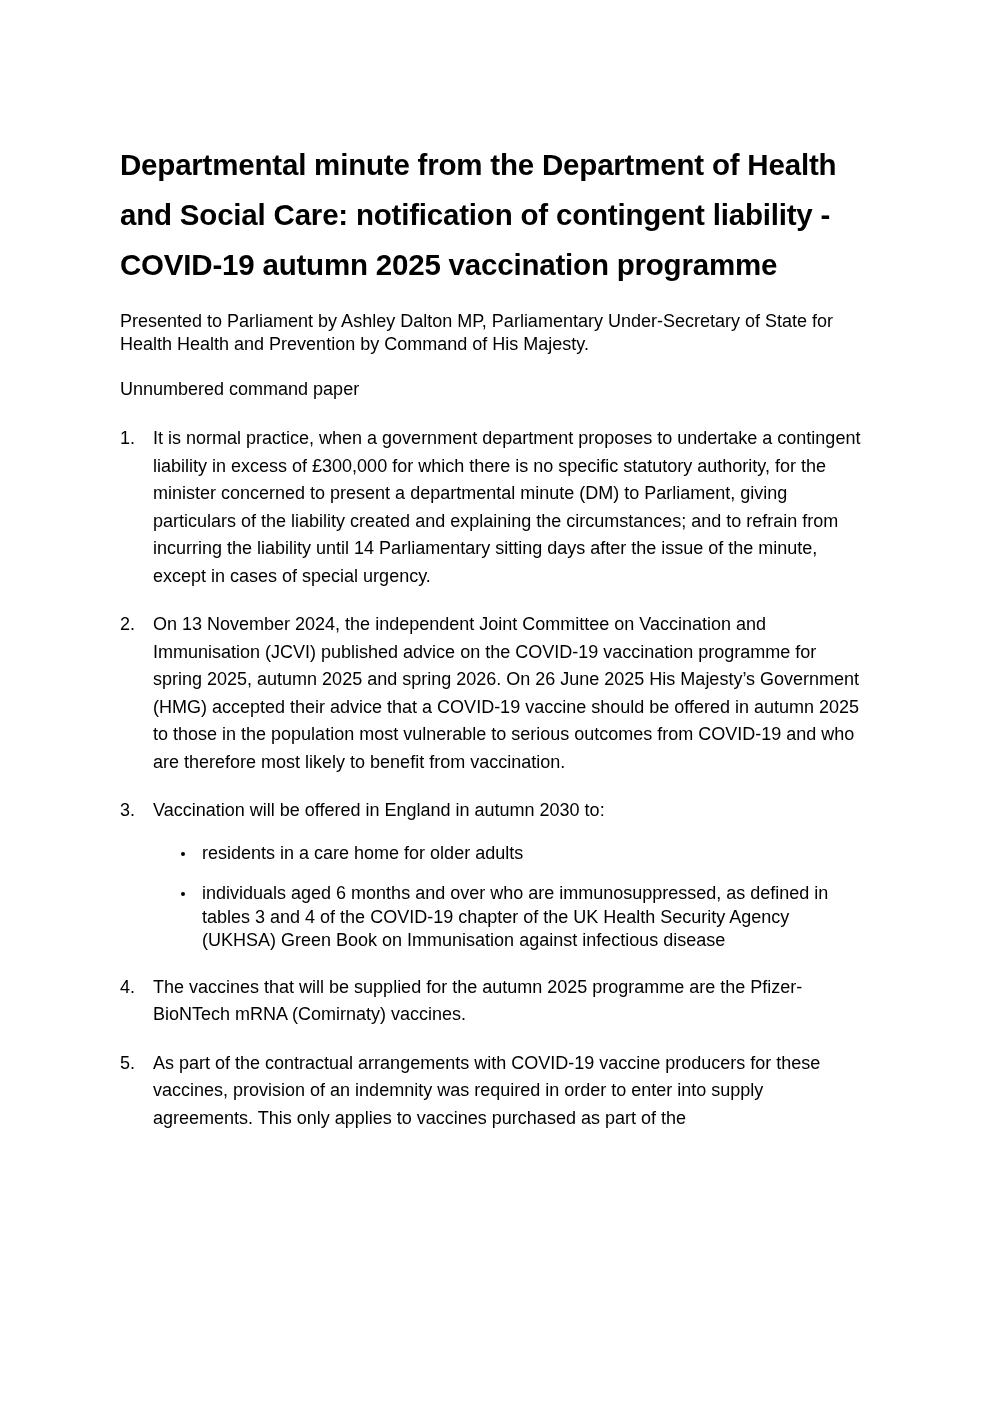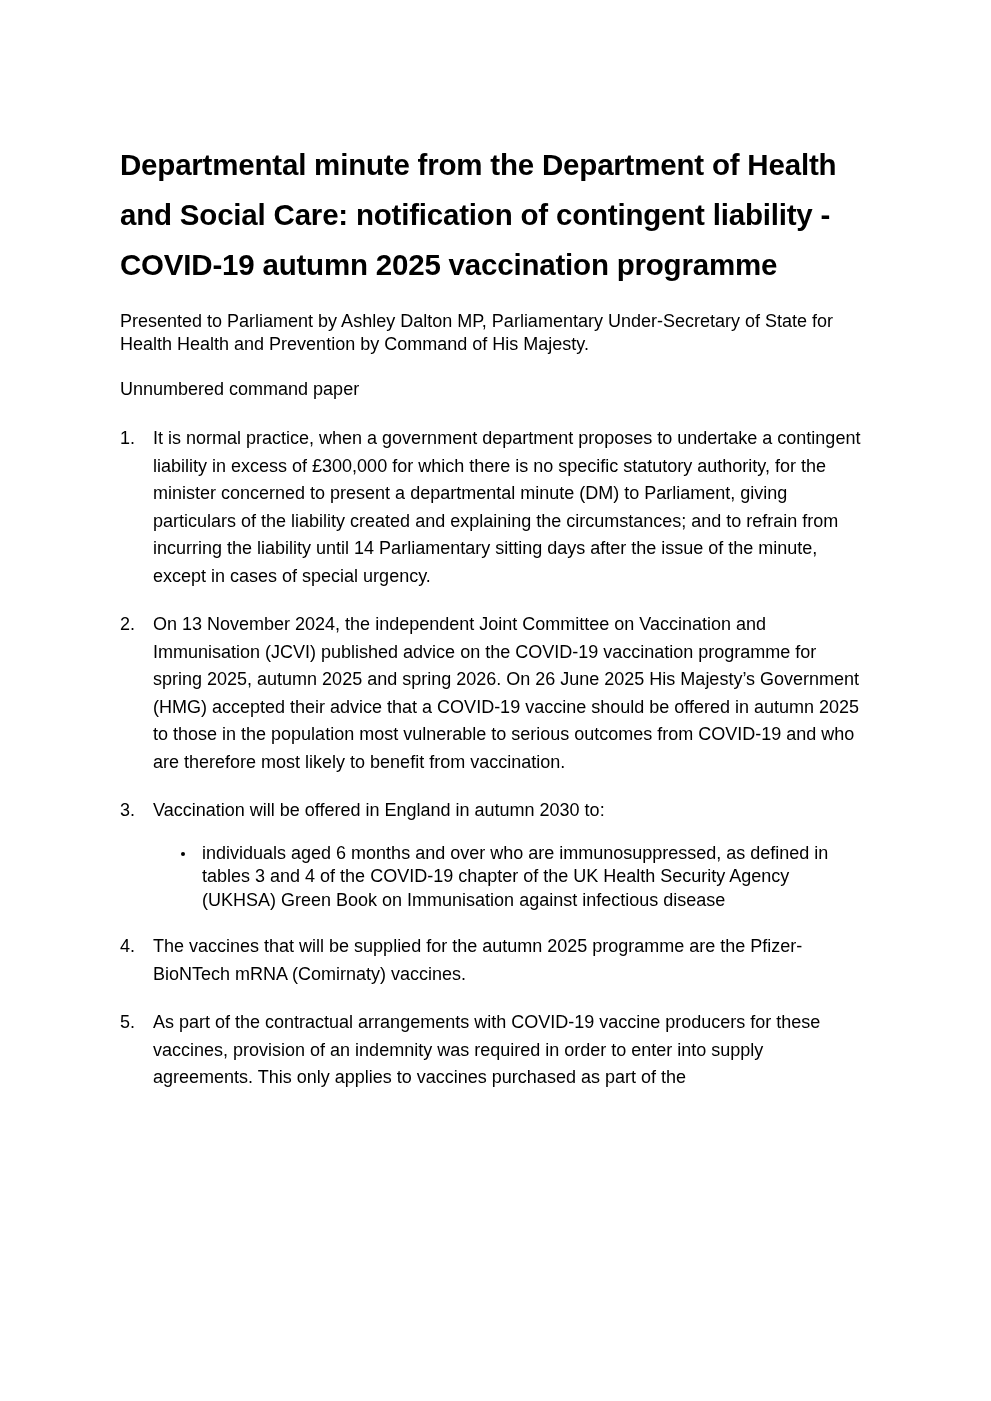--- a/index.html
+++ b/index.html
@@ -128,20 +128,23 @@
       </li>
 
       <li class="num-item">
         <span class="para-text">On 13 November 2024, the independent Joint Committee on Vaccination and Immunisation (JCVI) published advice on the COVID-19 vaccination programme for spring 2025, autumn 2025 and spring 2026. On 26 June 2025 His Majesty’s Government (HMG) accepted their advice that a COVID-19 vaccine should be offered in autumn 2025 to those in the population most vulnerable to serious outcomes from COVID-19 and who are therefore most likely to benefit from vaccination.</span>
       </li>
 
       <li class="num-item has-list">
         <span class="para-text">Vaccination will be offered in England in autumn 2030 to:</span>
         <ul class="bullets">
           <li class="bullet-item">
+            <span>residents in a care home for older adults</span>
+          </li>
+          <li class="bullet-item">
             <span>individuals aged 6 months and over who are immunosuppressed, as defined in tables 3 and 4 of the COVID-19 chapter of the UK Health Security Agency (UKHSA) Green Book on Immunisation against infectious disease</span>
           </li>
         </ul>
       </li>
 
       <li class="num-item">
         <span class="para-text">The vaccines that will be supplied for the autumn 2025 programme are the Pfizer-BioNTech mRNA (Comirnaty) vaccines.</span>
       </li>
 
       <li class="num-item">

